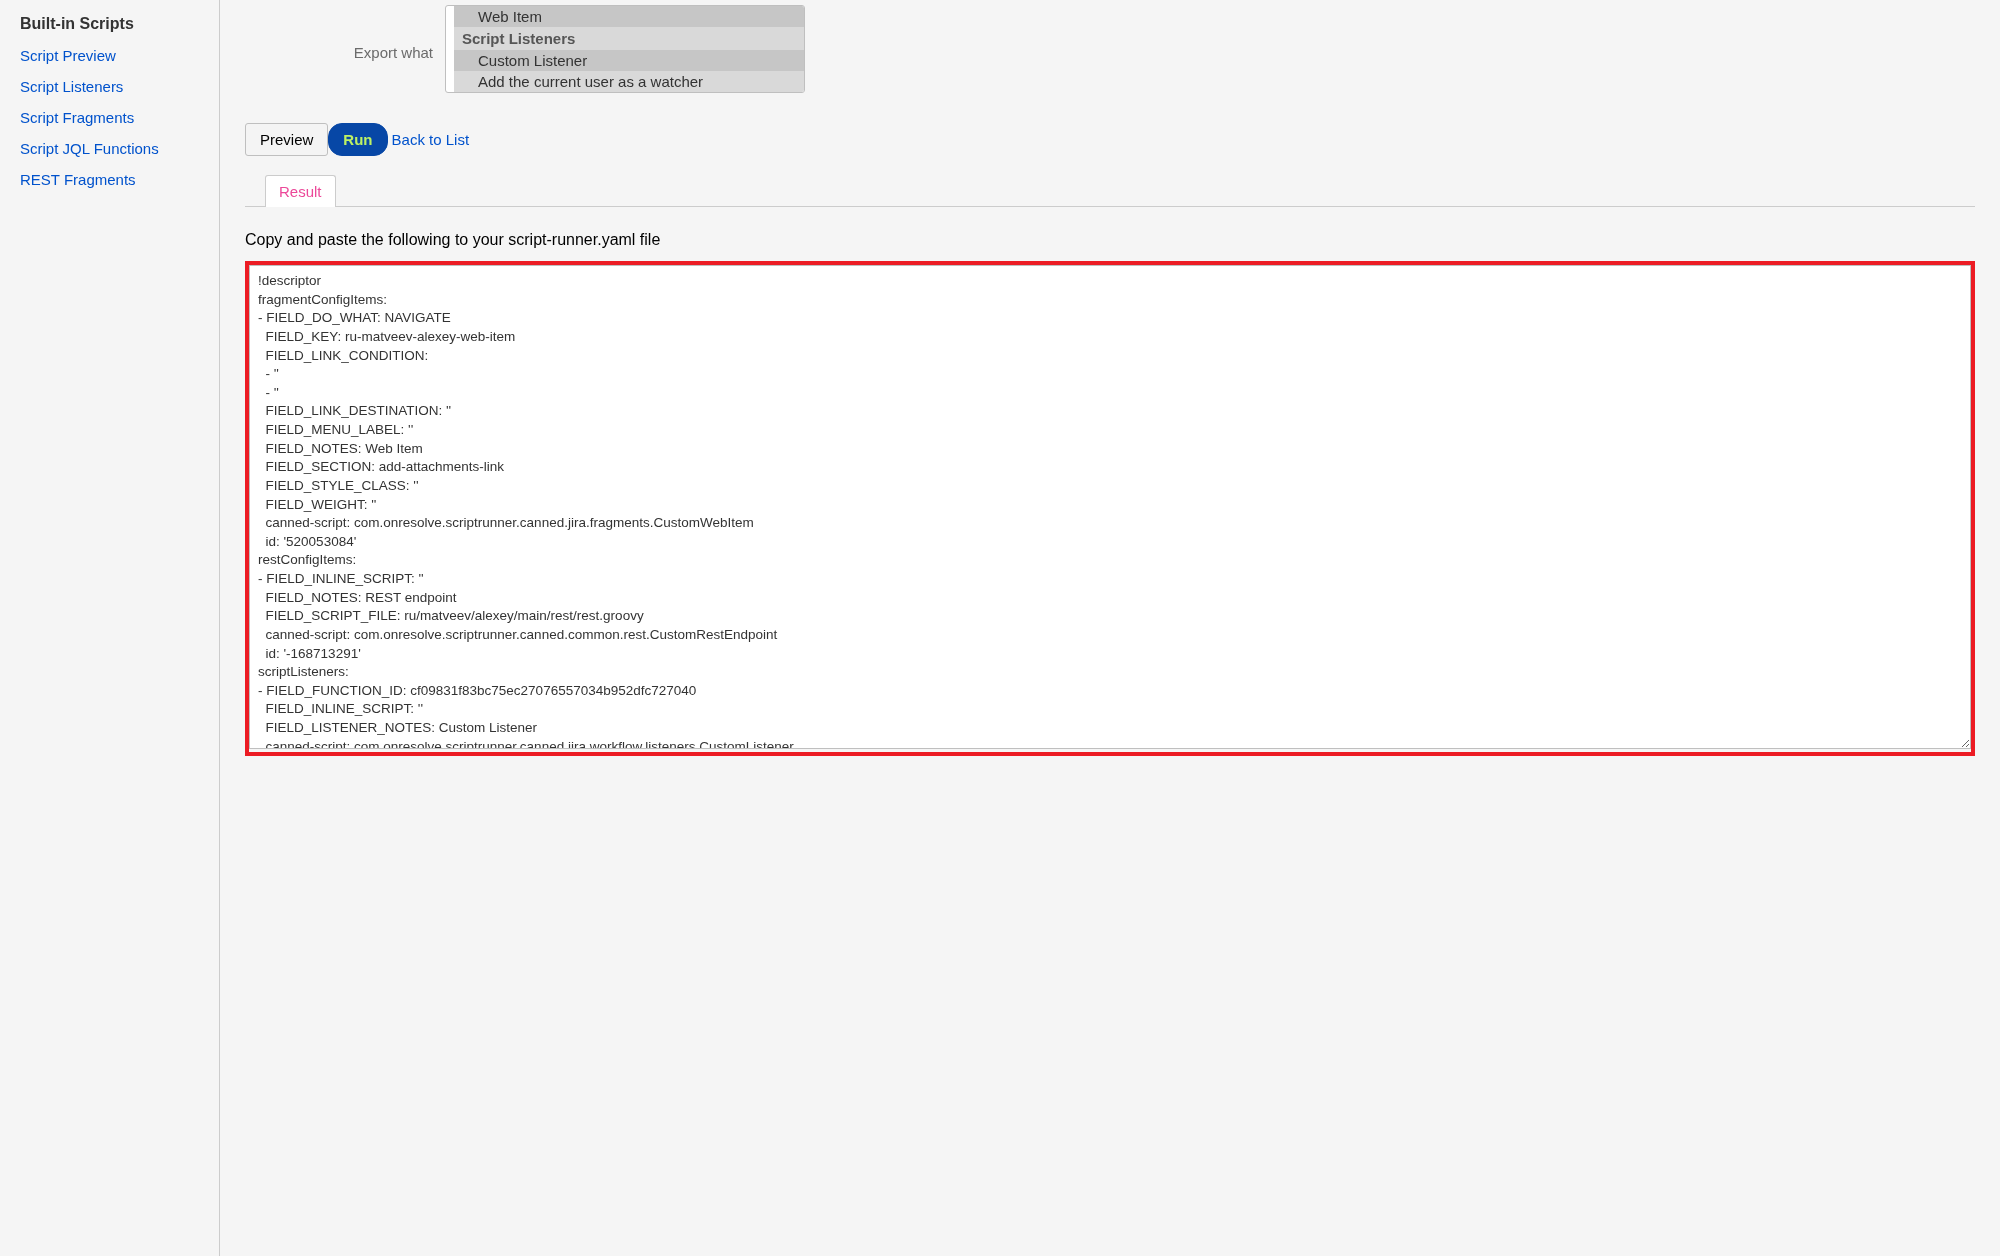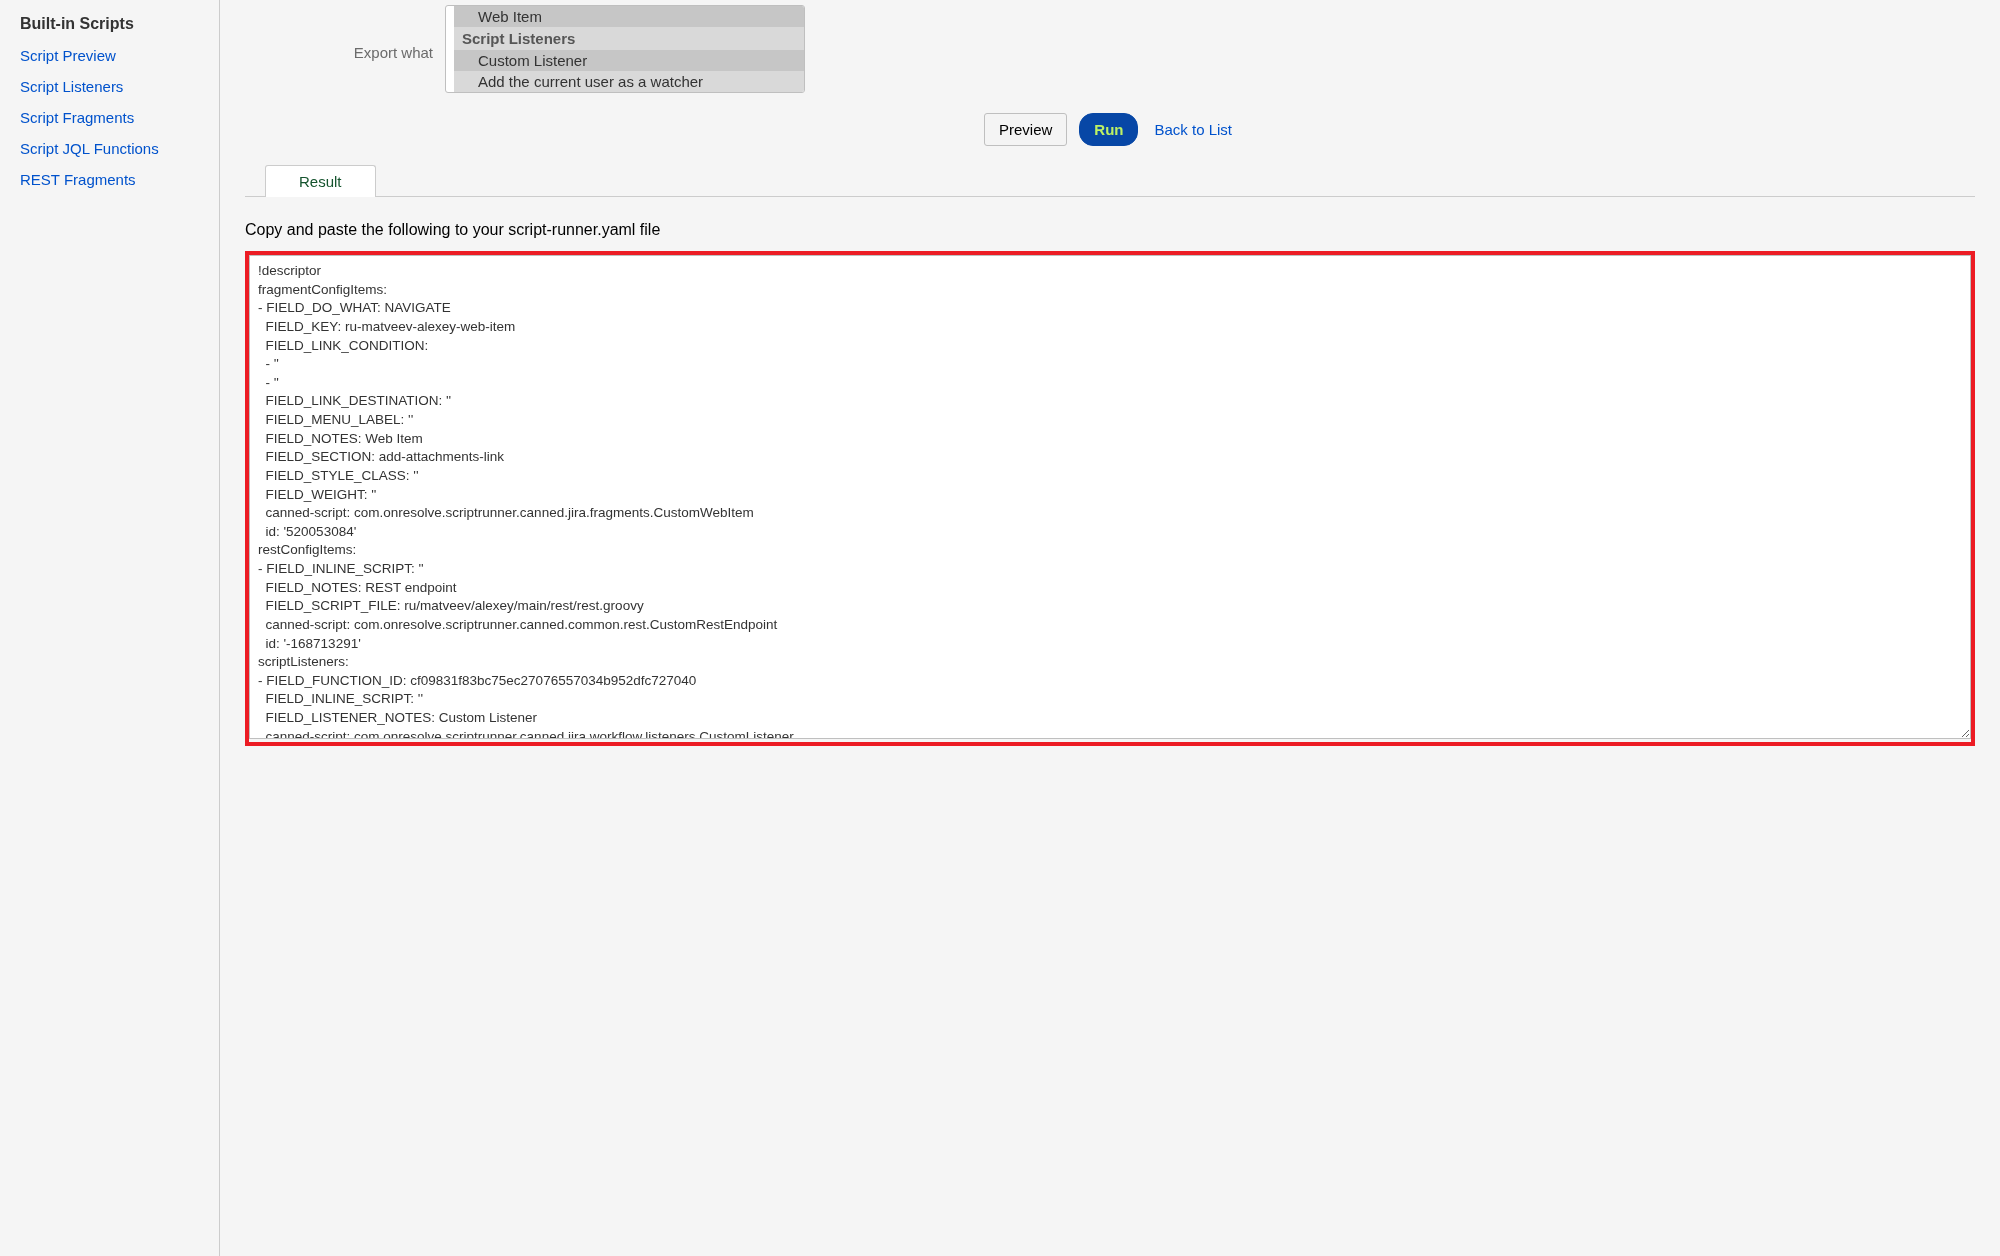--- a/index.html
+++ b/index.html
@@ -72,26 +72,26 @@
       cursor: pointer;
     }
     .listbox .option.light { background: #d9d9d9; }
     .helper-text {
       color: #777;
       font-size: 14px;
       margin-top: 10px;
       margin-left: 212px;
     }
     .button-row {
-      margin-top: 20px;
+      margin-top: 30px;
       margin-bottom: 18px;
       display: flex;
-      justify-content: center;
+      justify-content: flex-start;
       align-items: center;
-      gap: 12px;
+      gap: 0;
     }
     .btn {
       padding: 7px 14px;
       font-size: 15px;
       border-radius: 3px;
       border: 1px solid #bfbfbf;
       background: #f4f4f4;
       cursor: pointer;
     }
     .btn-primary {
@@ -110,23 +110,23 @@
     }
     .tabs-row {
       position: relative;
       border-bottom: 1px solid #ccc;
     }
     .tab {
       display: inline-block;
       border: 1px solid #ccc;
       border-bottom: none;
       background: #fff;
-      padding: 7px 33px;
-      font-size: 15px;
-      color: #14532d;
+      padding: 7px 13px;
+      font-size: 15px;
+      color: #ec4899;
       margin-left: 20px;
       border-radius: 3px 3px 0 0;
       position: relative;
       top: 1px;
     }
     .result-heading {
       font-size: 16px;
       color: #000000;
       margin: 24px 0 12px 0;
     }

